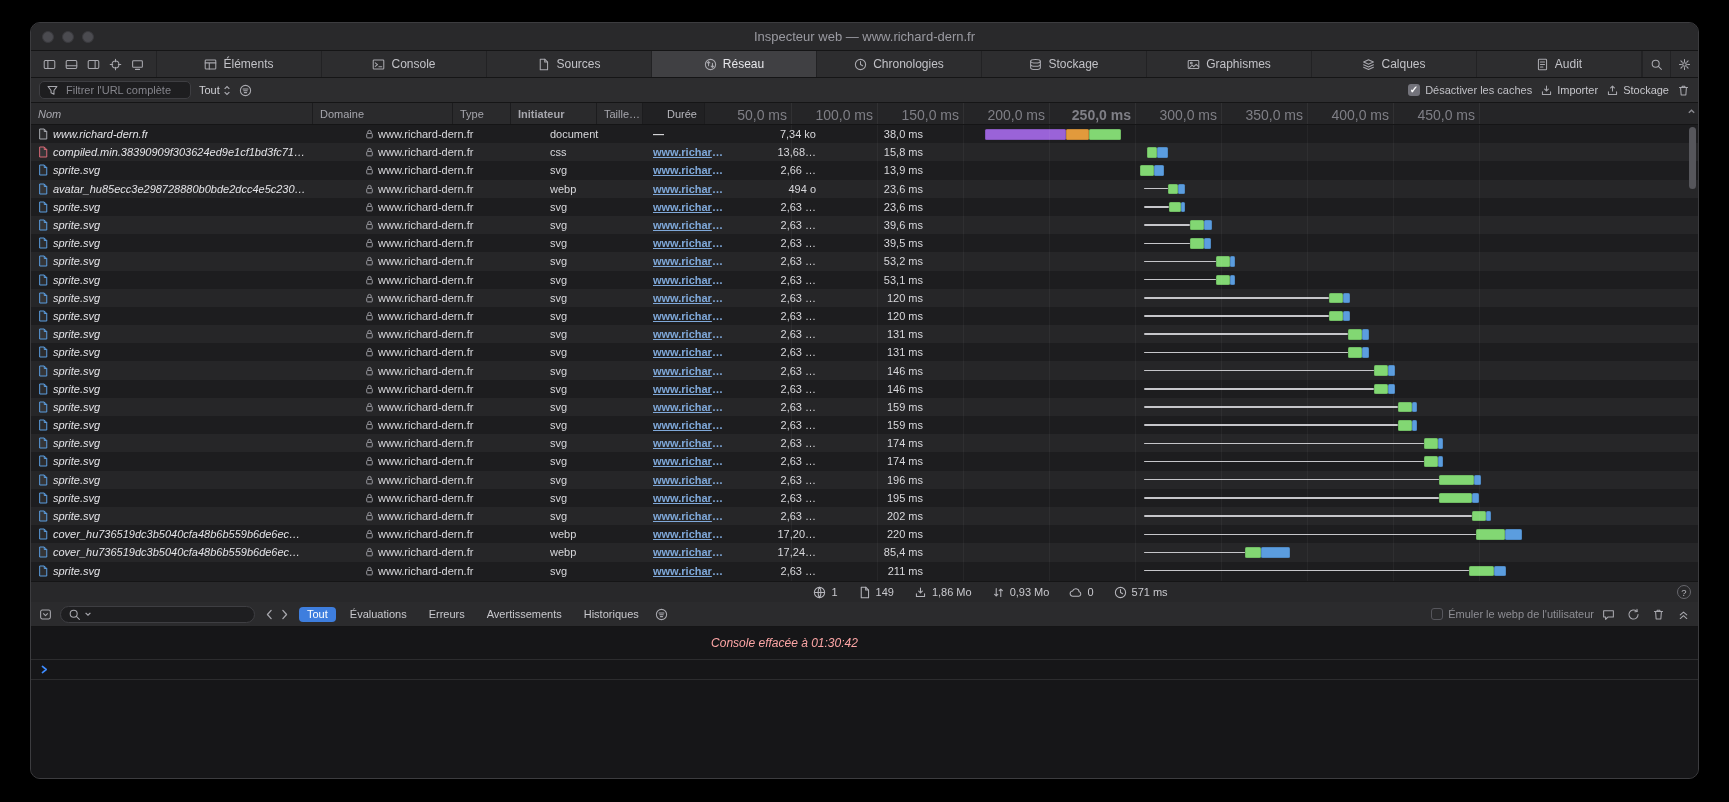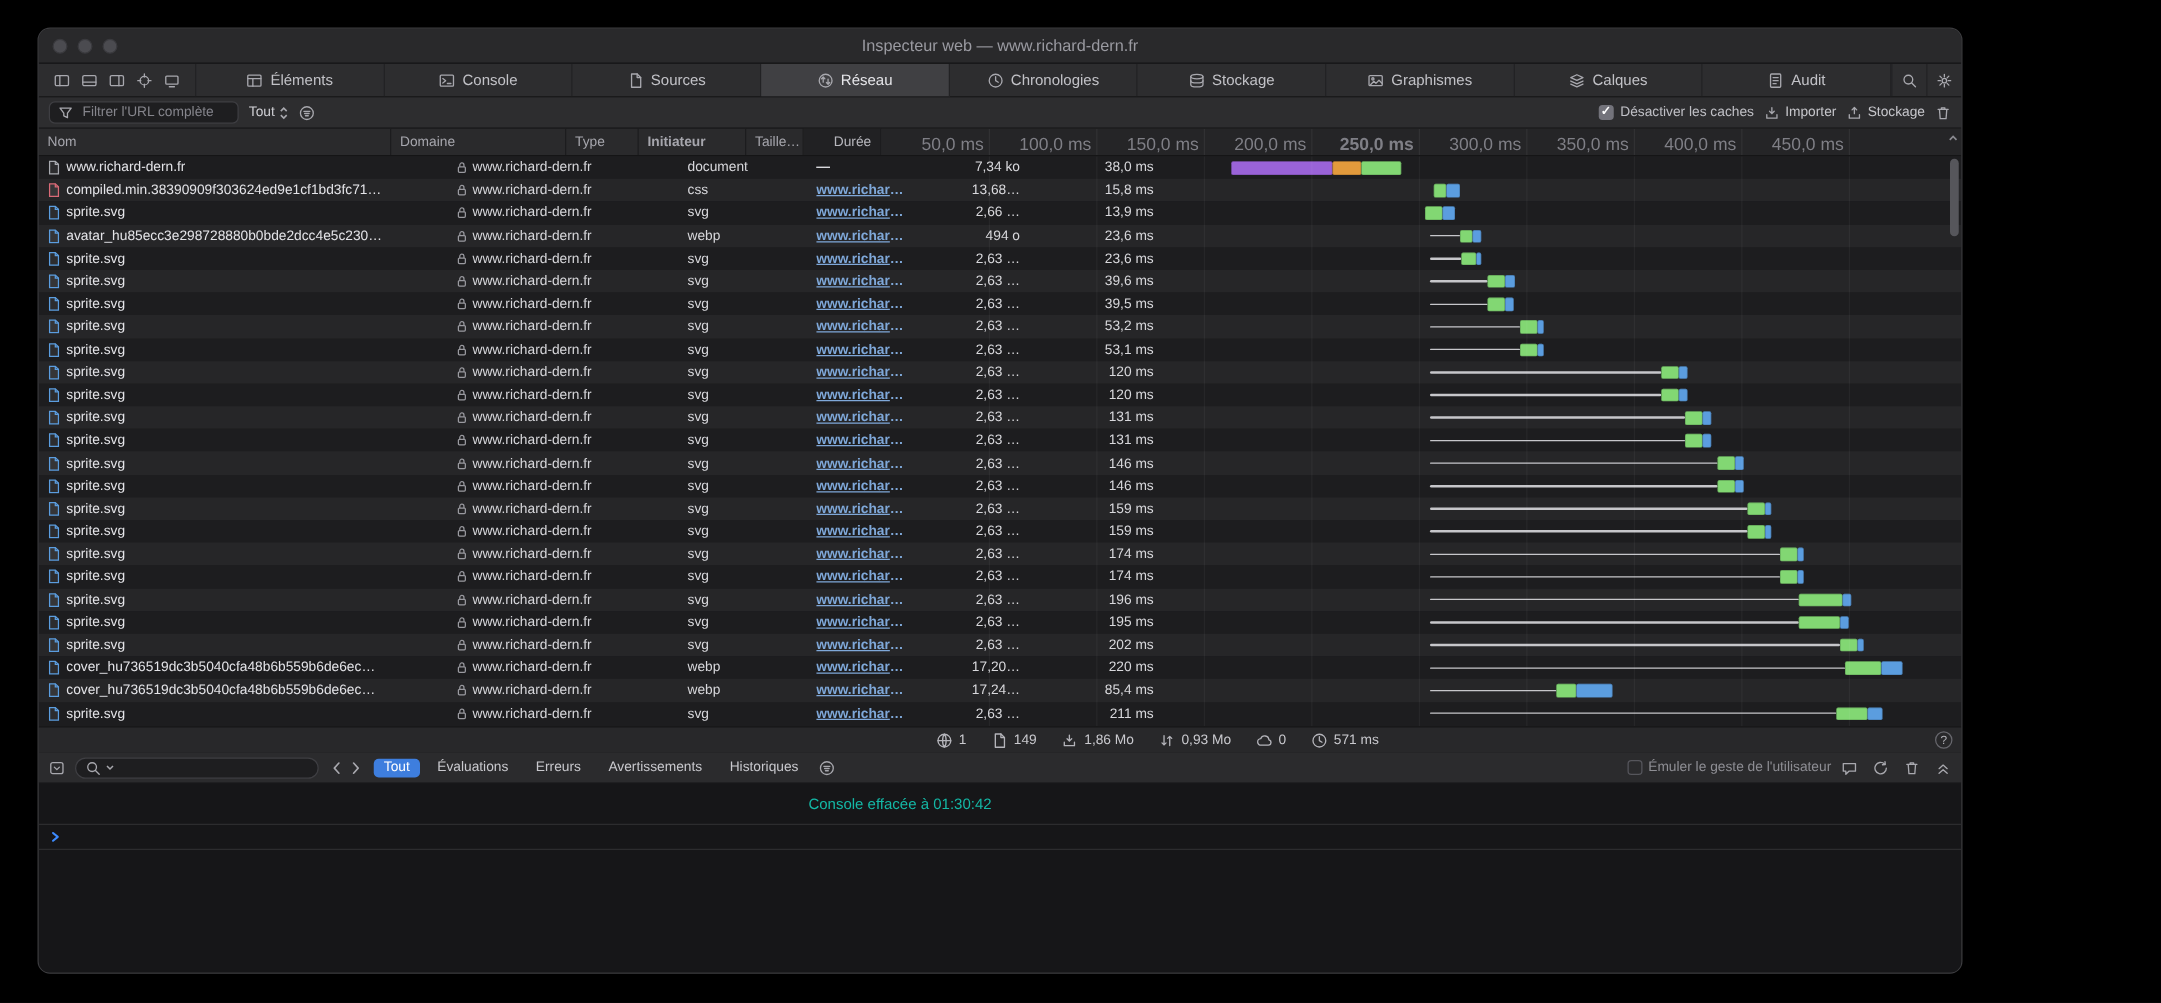--- a/index.html
+++ b/index.html
@@ -1,18 +1,18 @@
 <!DOCTYPE html>
 <html><head>
 <meta charset="utf-8">
 <style>
   html,body{margin:0;padding:0;background:#000;width:1729px;height:802px;overflow:hidden;
     font-family:"Liberation Sans", sans-serif;}
   *{box-sizing:border-box;}
-  .window{position:absolute;left:30px;top:22px;width:1540px;height:757px;background:#1d1d1f;
+  .window{position:absolute;left:30px;top:22px;width:1669px;height:757px;background:#1d1d1f;
     border-radius:10px;overflow:hidden;border:1px solid #3c3c3f;box-shadow:0 25px 60px rgba(0,0,0,.7);
     display:flex;flex-direction:column;}
   
   .titlebar{height:28px;background:#29292b;position:relative;display:flex;align-items:center;flex:0 0 28px;border-bottom:1px solid #151516;}
   .traffic{display:flex;gap:8px;margin-left:11px;z-index:2;}
   .light{width:12px;height:12px;border-radius:50%;background:#4b4b50;border:0.5px solid #3a3a3e;}
   .wtitle{position:absolute;left:0;right:0;text-align:center;color:#9a9aa1;font-size:13px;}
   
   .toolbar{height:27px;flex:0 0 27px;background:#2d2d2f;display:flex;align-items:stretch;border-bottom:1px solid #151516;color:#a8a8ae;}
   .win-icons{display:flex;align-items:center;gap:9px;padding:0 12px;border-right:1px solid #222224;}
@@ -32,21 +32,21 @@
   .spacer{flex:1;}
   .cb{width:12px;height:12px;border-radius:3px;display:inline-block;position:relative;flex:0 0 12px;}
   .cb.on{background:#73737b;}
   .cb.on::after{content:"✓";position:absolute;left:1.5px;top:-0.5px;font-size:10px;line-height:12px;color:#fff;font-weight:bold;}
   .cb.off{border:1.5px solid #56565c;}
   .chk{display:flex;align-items:center;gap:5px;}
   .txt-btn{display:flex;align-items:center;gap:4px;color:#c6c6cb;}
   
   .thead{height:22px;flex:0 0 22px;background:#2a2a2c;border-bottom:1px solid #151516;display:flex;font-size:11px;color:#a6a6ad;align-items:stretch;}
   .hcell{display:flex;align-items:center;padding:0 7px;border-right:1px solid #1c1c1e;}
-  .c-name{width:282px;}
+  .c-name{width:282px;font-style:italic;}
   .c-domain{width:140px;}
   .c-type{width:58px;}
   .c-init{width:86px;font-weight:bold;}
   .c-size{width:46px;justify-content:flex-end;text-align:right;}
   .c-dur{width:62px;justify-content:flex-end;text-align:right;}
   .hcell.c-size{justify-content:flex-start;}
   .hcell.c-dur{background:#212123;color:#b8b8be;}
   .c-wf{flex:1;position:relative;overflow:hidden;}
   .thead .c-wf{background:#252527;}
   .tick{position:absolute;width:60px;text-align:right;top:4px;font-size:14px;color:#7f7f86;}
@@ -81,21 +81,21 @@
   
   .console-toolbar{height:25px;flex:0 0 25px;background:#2b2b2d;border-bottom:1px solid #151516;display:flex;align-items:center;padding:0 8px;gap:8px;font-size:11px;color:#c4c4c9;}
   .csearch{display:flex;align-items:center;gap:3px;background:#1e1e20;border:1px solid #3e3e42;border-radius:9px;height:17px;padding:0 7px;width:195px;color:#85858c;}
   .navbtns{display:flex;align-items:center;gap:2px;color:#9a9aa0;}
   .cpill{padding:1.5px 8px;border-radius:4px;color:#cycyce;color:#c9c9ce;}
   .cpill.selected{background:#3e7ede;color:#fff;}
   .dim{color:#8e8e94;}
   .cright{display:flex;align-items:center;gap:12px;color:#9a9aa0;}
   
   .console-body{flex:1;background:#161618;display:flex;flex-direction:column;}
-  .console-msg{height:33px;flex:0 0 33px;border-bottom:1px solid #2c2c2e;display:flex;align-items:center;justify-content:center;color:#14b8a6;font-size:12px;transform:none;}
+  .console-msg{height:33px;flex:0 0 33px;border-bottom:1px solid #2c2c2e;display:flex;align-items:center;justify-content:center;color:#fca5a5;font-size:12px;transform:none;font-style:italic;}
   .console-msg span{transform:translateX(-80px);}
   .prompt-row{height:20px;flex:0 0 20px;border-bottom:1px solid #2c2c2e;display:flex;align-items:center;padding-left:8px;}
   .prompt-chevron{display:inline-flex;color:#3d8bff;}
 </style>
 </head>
 <body>
 
 <div class="window">
 
   <div class="titlebar">
@@ -1212,21 +1212,21 @@
       </div>
     <span class="icon-btn">
         <svg width="13" height="13" viewBox="0 0 16 16" fill="none" stroke="currentColor" stroke-width="1.3" stroke-linecap="round" stroke-linejoin="round">
           <circle cx="8" cy="8" r="6.3"></circle>
           <path d="M5 6.2h6M5.8 8.4h4.4M6.6 10.6h2.8"></path>
         </svg>
       </span>
     <div class="spacer"></div>
     <div class="chk dim">
       <span class="cb off"></span>
-      <span>Émuler le geste de l'utilisateur</span>
+      <span>Émuler le webp de l'utilisateur</span>
     </div>
     <div class="cright">
       <span class="icon-btn">
           <svg width="13" height="13" viewBox="0 0 16 16" fill="none" stroke="currentColor" stroke-width="1.3" stroke-linecap="round" stroke-linejoin="round">
             <path d="M2 3.5h12V11H7.5L4.5 14v-3H2z"></path>
           </svg>
         </span>
       <span class="icon-btn">
           <svg width="13" height="13" viewBox="0 0 16 16" fill="none" stroke="currentColor" stroke-width="1.3" stroke-linecap="round" stroke-linejoin="round">
             <path d="M13.6 8a5.6 5.6 0 11-1.7-4"></path>

